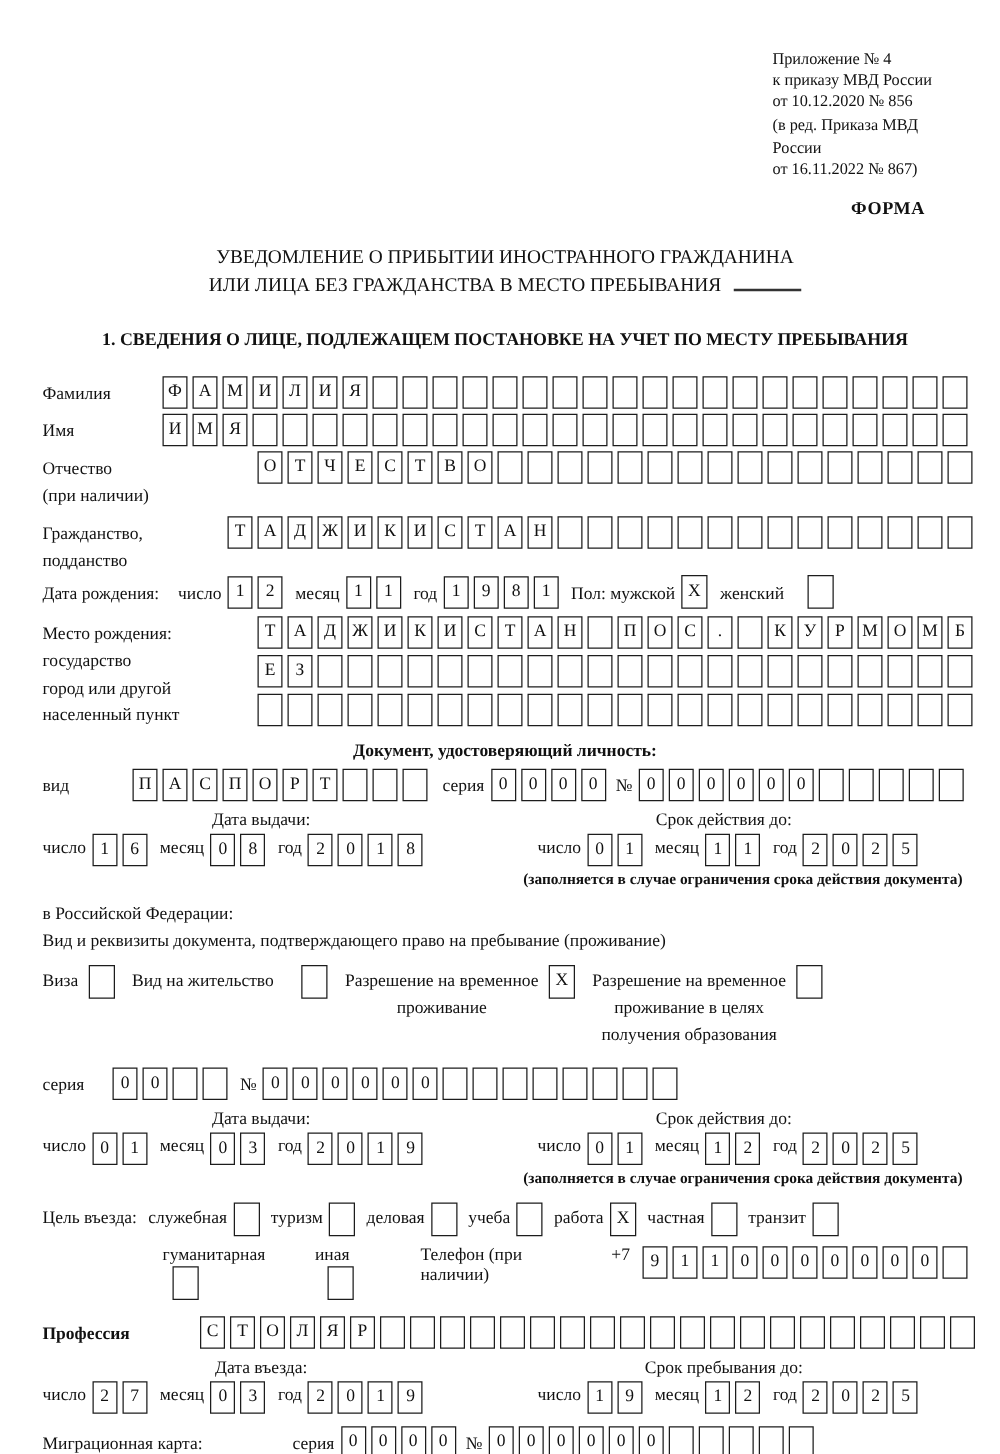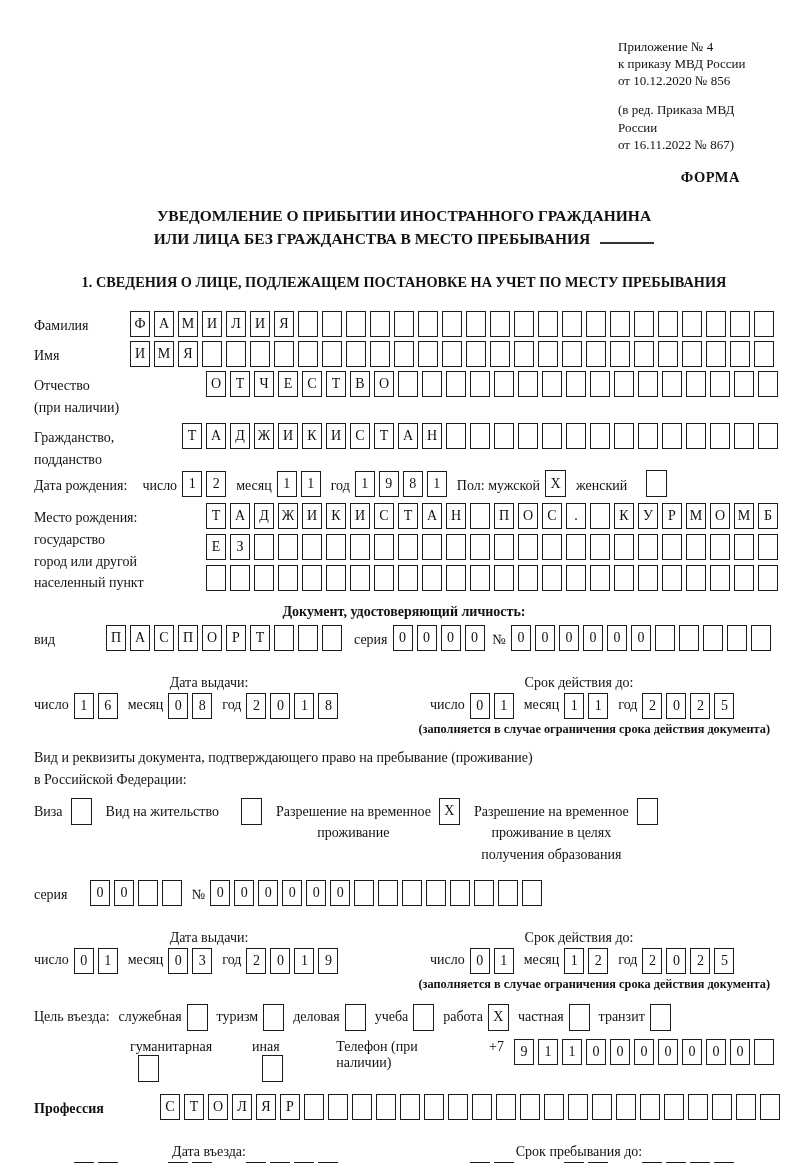--- a/index.html
+++ b/index.html
@@ -6,25 +6,25 @@
   html,body { background:#ffffff; }
   body {
     width: 800px; color:#111;
     font-family: "Liberation Serif", "DejaVu Serif", serif;
     font-size: 14px;
   }
   .page { position: relative; width: 800px; min-height: 1163px; padding: 38px 26px 30px 34px; overflow: hidden; }
 
   
   .hdr { margin-left: 584px; font-size: 13px; line-height: 1.32; }
-  .hdr .sub { margin-top: 12px; }
+  .hdr .sub { margin-top: 2px; }
   .forma { text-align: right; padding-right: 34px; font-weight: bold; font-size: 14.5px; margin-top: 16px; letter-spacing: .5px; }
 
   
-  .title { text-align: center; font-weight: bold; font-size: 15.5px; line-height: 1.5; margin-top: 18px; }
+  .title { text-align: center; font-weight: normal; font-size: 15.5px; line-height: 1.5; margin-top: 18px; }
   .blank-line { display:inline-block; width: 54px; border-bottom: 2px solid #333; margin-left: 10px; vertical-align: baseline; }
   .sec { text-align: center; font-weight: bold; font-size: 14.3px; margin-top: 24px; }
 
   
   .row { display:flex; align-items:flex-start; margin-top: 4px; }
   .lblcol { flex: 0 0 auto; line-height: 1.55; padding-top: 4px; }
   .w96  { flex-basis: 96px; }
   .w148 { flex-basis: 148px; }
   .w172 { flex-basis: 172px; }
   .w126 { flex-basis: 126px; font-weight: bold; }
@@ -35,21 +35,21 @@
     border: 1.5px solid #1c1c1c; background:#fff;
     display:inline-flex; align-items:center; justify-content:center;
     font-size: 14px; line-height: 1;
   }
   .stack { display:flex; flex-direction:column; gap: 5px; }
 
   .inlab { padding: 4px 5px 0 0; }
   .sp { margin-left: 10px; }
 
   
-  .dhdr { display:flex; margin-top: 24px; }
+  .dhdr { display:flex; margin-top: 8px; }
   .dhdr .left  { width: 350px; text-align:center; }
   .dhdr .right { flex: 1; text-align:center; }
   .dvals { display:flex; margin-top: 2px; }
   .dgroup { display:flex; align-items:flex-start; }
   .dgroup.left { width: 360px; }
   .dgroup.right { margin-left: 36px; }
   .note { text-align: right; font-size: 12.3px; margin-top: 3px; padding-right: 4px; font-weight: bold; }
 
   .intro { margin-top: 10px; line-height: 1.6; }
 
@@ -417,22 +417,22 @@
           <span class="cell">2</span>
           <span class="cell">0</span>
           <span class="cell">2</span>
           <span class="cell">5</span>
         </span>
     </div>
   </div>
   <div class="note">(заполняется в случае ограничения срока действия документа)</div>
 
   <div class="intro">
+    <div>в Российской Федерации:</div>
     <div>Вид и реквизиты документа, подтверждающего право на пребывание (проживание)</div>
-    <div>в Российской Федерации:</div>
   </div>
 
   <div class="permit-row">
     <div class="popt">
       <span class="txt">Виза</span>
       <span class="cell cbx"></span>
     </div>
     <div class="popt">
       <span class="txt">Вид на жительство</span>
       <span class="cell cbx" style="margin-left:14px"></span>

